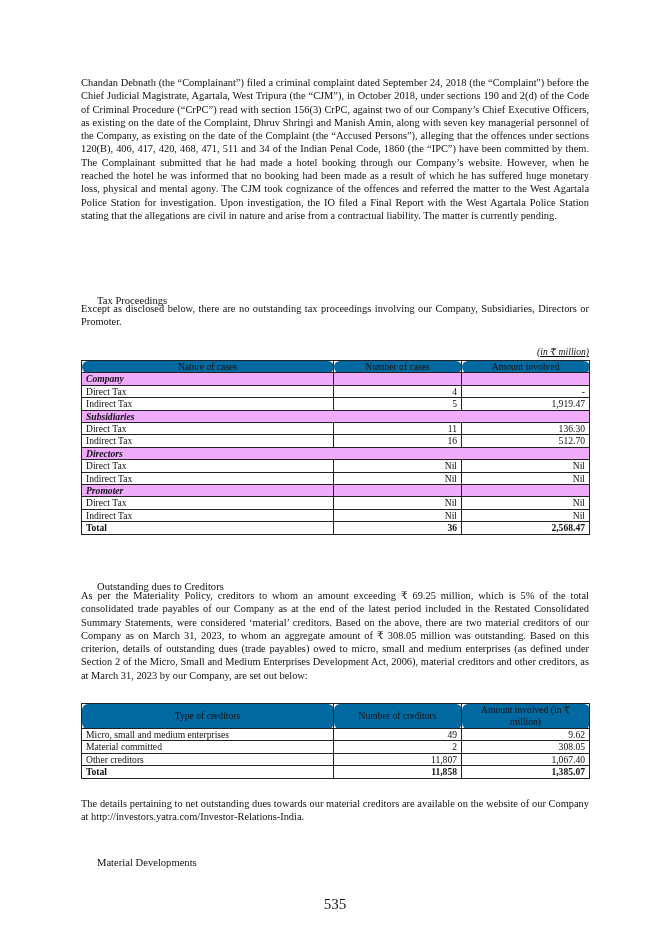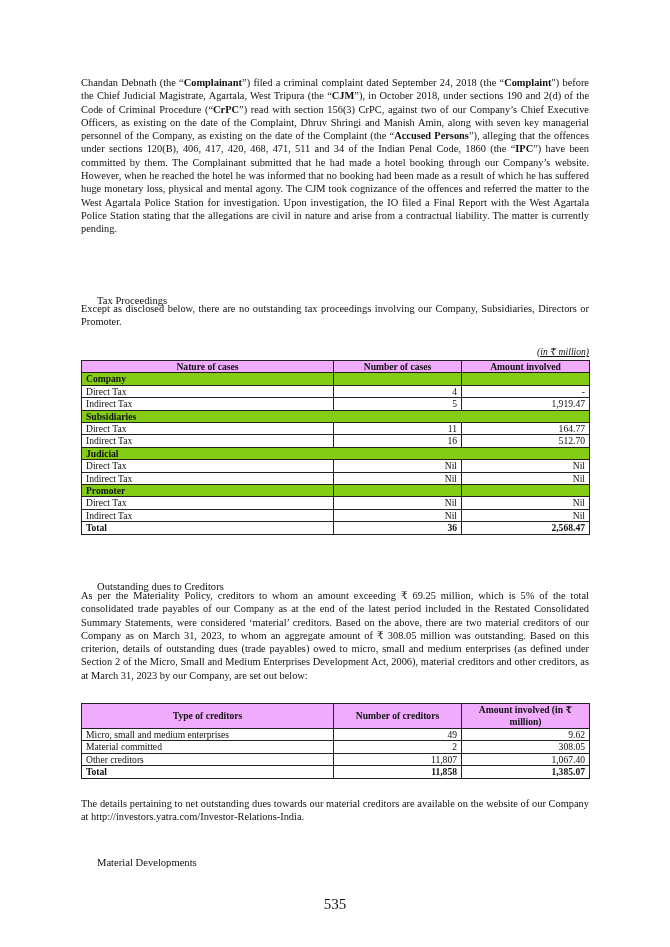--- a/index.html
+++ b/index.html
@@ -4,27 +4,27 @@
 <style>
   html, body { margin: 0; padding: 0; background: #ffffff; }
   body { width: 670px; height: 947px; position: relative; overflow: hidden;
          font-family: "Liberation Serif", "DejaVu Serif", serif; color: #111; }
   .page { position: absolute; left: 81px; top: 0; width: 508px; }
   p.para { margin: 0; font-size: 10.4px; line-height: 13.3px; text-align: justify; }
   h3.heading { margin: 16px; font-size: 10.6px; font-weight: normal; line-height: 13px; }
   .units { font-size: 9.6px; font-style: italic; text-align: right; line-height: 12px; }
   table.grid { border-collapse: collapse; width: 508px; font-size: 9.6px; table-layout: fixed; }
   table.grid td, table.grid th { border: 1px solid #222; padding: 0 4px; line-height: 11.4px; height: 11.4px; }
-  table.grid th { background: #f0abfc; font-weight: bold; text-align: center; }
+  table.grid th { background: #0369a1; font-weight: normal; text-align: center; border-radius: 6px; }
   table.grid td.num { text-align: right; }
-  table.grid tr.group td { background: #84cc16; font-weight: bold; }
+  table.grid tr.group td { background: #f0abfc; font-weight: bold; font-style: italic; }
   table.grid tr.total td { font-weight: bold; }
   table.grid.cred th { height: 24px; line-height: 12px; }
   .pageno { position: absolute; top: 896px; left: 0; width: 670px; text-align: center; font-size: 15px; }
-  b { font-weight: bold; }
+  b { font-weight: normal; }
 </style>
 </head>
 <body>
 
 <div class="page">
 
   <p class="para" style="position:absolute; top:76px; width:508px;"><span>Chandan Debnath (the “</span><b>Complainant</b><span>”) filed a criminal complaint dated September 24, 2018 (the “</span><b>Complaint</b><span>") before the Chief Judicial Magistrate, Agartala, West Tripura (the “</span><b>CJM</b><span>”), in October 2018, under sections 190 and 2(d) of the Code of Criminal Procedure (“</span><b>CrPC</b><span>”) read with section 156(3) CrPC, against two of our Company’s Chief Executive Officers, as existing on the date of the Complaint, Dhruv Shringi and Manish Amin, along with seven key managerial personnel of the Company, as existing on the date of the Complaint (the “</span><b>Accused Persons</b><span>”), alleging that the offences under sections 120(B), 406, 417, 420, 468, 471, 511 and 34 of the Indian Penal Code, 1860 (the “</span><b>IPC</b><span>”) have been committed by them. The Complainant submitted that he had made a hotel booking through our Company’s website. However, when he reached the hotel he was informed that no booking had been made as a result of which he has suffered huge monetary loss, physical and mental agony. The CJM took cognizance of the offences and referred the matter to the West Agartala Police Station for investigation. Upon investigation, the IO filed a Final Report with the West Agartala Police Station stating that the allegations are civil in nature and arise from a contractual liability. The matter is currently pending.</span></p>
 
   <h3 class="heading" style="position:absolute; top:278px;">Tax Proceedings</h3>
 
@@ -60,29 +60,29 @@
         <td>Indirect Tax</td>
         <td class="num">5</td>
         <td class="num">1,919.47</td>
       </tr>
       <tr class="group">
         <td colspan="3">Subsidiaries</td>
       </tr>
       <tr>
         <td>Direct Tax</td>
         <td class="num">11</td>
-        <td class="num">164.77</td>
+        <td class="num">136.30</td>
       </tr>
       <tr>
         <td>Indirect Tax</td>
         <td class="num">16</td>
         <td class="num">512.70</td>
       </tr>
       <tr class="group">
-        <td colspan="3">Judicial</td>
+        <td colspan="3">Directors</td>
       </tr>
       <tr>
         <td>Direct Tax</td>
         <td class="num">Nil</td>
         <td class="num">Nil</td>
       </tr>
       <tr>
         <td>Indirect Tax</td>
         <td class="num">Nil</td>
         <td class="num">Nil</td>

